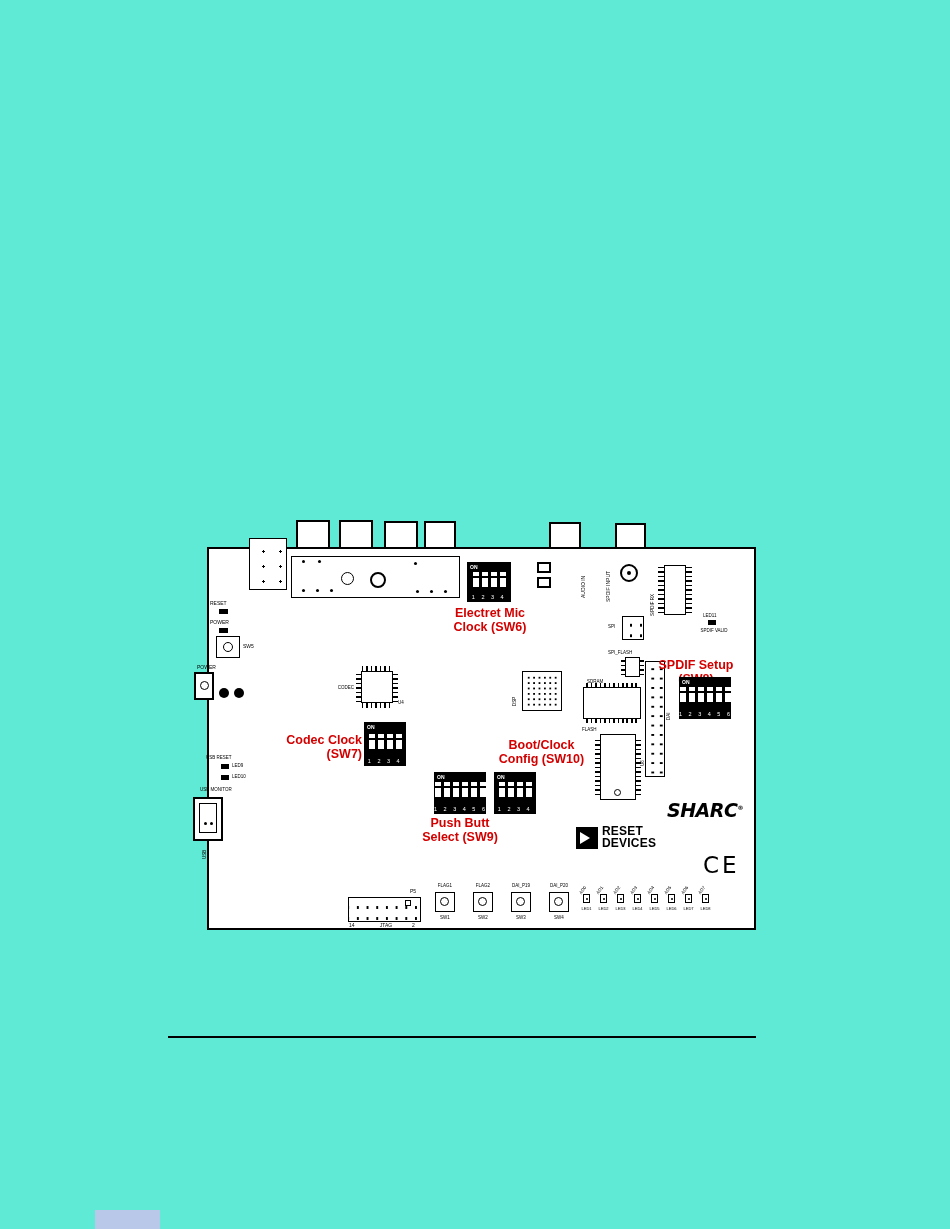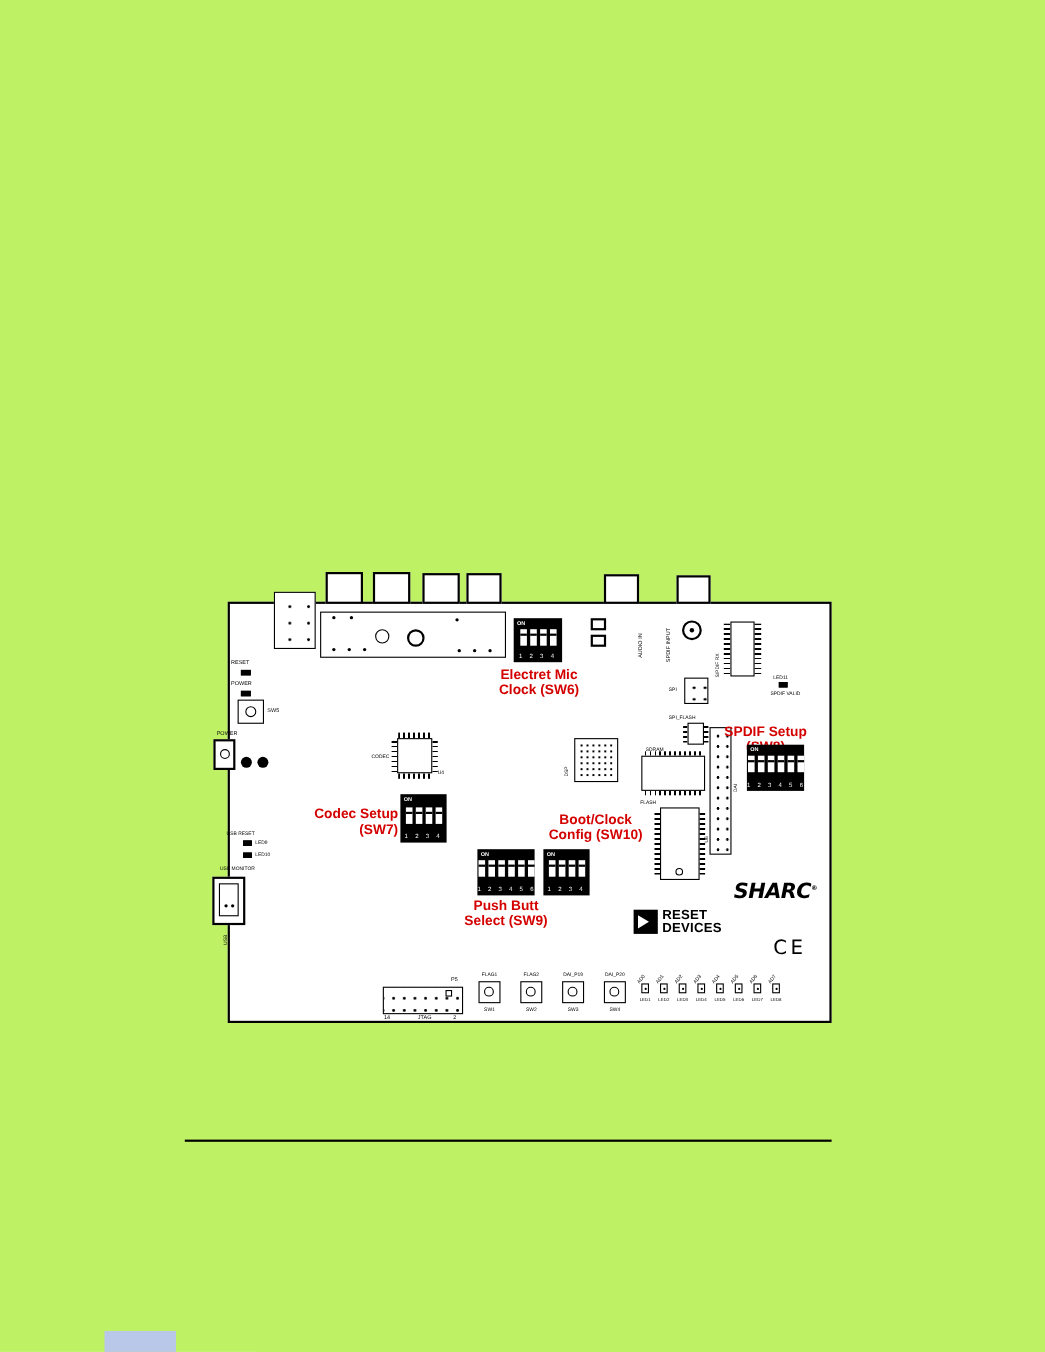--- a/index.html
+++ b/index.html
@@ -1,16 +1,16 @@
 <!DOCTYPE html>
 <html><head>
 <meta charset="utf-8">
 <style>
   html,body{margin:0;padding:0;background:#fff;}
-  .page{position:relative;width:950px;height:1229px;background:#bef264;overflow:hidden;
+  .page{position:relative;width:950px;height:1229px;background:#5eead4;overflow:hidden;
         font-family:"Liberation Sans",sans-serif;color:#000;}
   .abs{position:absolute;box-sizing:border-box;}
   .comp{position:absolute;box-sizing:border-box;border:1.5px solid #000;background:#fff;}
   .t{position:absolute;white-space:nowrap;color:#000;line-height:1.15;}
   .f4{font-size:4.5px;} .f5{font-size:5px;}
   .ctr{text-align:center;} .rt{text-align:right;}
   .vt{writing-mode:vertical-rl;transform:rotate(180deg);text-orientation:mixed;}
   .ring{position:absolute;box-sizing:border-box;border:1.5px solid #000;border-radius:50%;background:#fff;}
   .dotb{position:absolute;background:#000;border-radius:50%;}
   .dotgrid{background-image:radial-gradient(circle,#000 1.1px,transparent 1.4px);}
@@ -119,21 +119,21 @@
     <span class="on">ON</span>
     <span class="slots" style="top:12px;">
         <i></i>
         <i></i>
         <i></i>
         <i></i>
       </span>
     <span class="nums">1 2 3 4</span>
   </div>
   <div class="red rt" style="left:262px;top:733px;width:100px;">
-    <div>Codec Setup</div>
+    <div>Codec Clock</div>
     <div>(SW7)</div>
   </div>
 
   <div class="t f4 vt" style="left:512px;top:676px;height:30px;">DSP</div>
   <div class="comp" style="left:522px;top:671px;width:40px;height:40px;">
     <div class="abs dotgrid" style="left:3px;top:3px;width:31px;height:31px;background-size:5.4px 5.4px;"></div>
   </div>
 
   <div class="t f4" style="left:587px;top:679px;">SDRAM</div>
   <div class="pinsH" style="left:586px;top:683px;width:52px;height:4px;"></div>
@@ -209,21 +209,21 @@
   <div class="adlogo-mark" style="left:576px;top:827px;"></div>
   <div class="t" style="left:602px;top:826px;font-weight:bold;font-size:12px;line-height:11.5px;letter-spacing:0.2px;">
     <div>RESET</div>
     <div>DEVICES</div>
   </div>
 
   <div class="t" style="left:667px;top:800px;font-family:'DejaVu Sans',sans-serif;font-weight:bold;font-style:italic;font-size:19px;letter-spacing:-0.5px;">
     <span>SHARC</span><sup style="font-size:6px;font-style:normal;">®</sup>
   </div>
 
-  <div class="t" style="left:703px;top:852px;font-family:'DejaVu Sans',sans-serif;font-size:18px;letter-spacing:3px;">CE</div>
+  <div class="t" style="left:703px;top:852px;font-family:'DejaVu Sans',sans-serif;font-size:23px;letter-spacing:3px;">CE</div>
 
   <div class="t f4" style="left:206px;top:755px;">USB RESET</div>
   <div class="comp" style="left:221px;top:764px;width:8px;height:5px;border-width:1px;background:#000;"></div>
   <div class="t f4" style="left:232px;top:763px;">LED9</div>
   <div class="comp" style="left:221px;top:775px;width:8px;height:5px;border-width:1px;background:#000;"></div>
   <div class="t f4" style="left:232px;top:774px;">LED10</div>
   <div class="t f4" style="left:200px;top:787px;">USB MONITOR</div>
   <div class="comp" style="left:193px;top:797px;width:30px;height:44px;border-width:2px;"></div>
   <div class="comp" style="left:199px;top:803px;width:18px;height:30px;border-width:1px;"></div>
   <div class="dotb" style="left:204px;top:822px;width:3px;height:3px;"></div>

